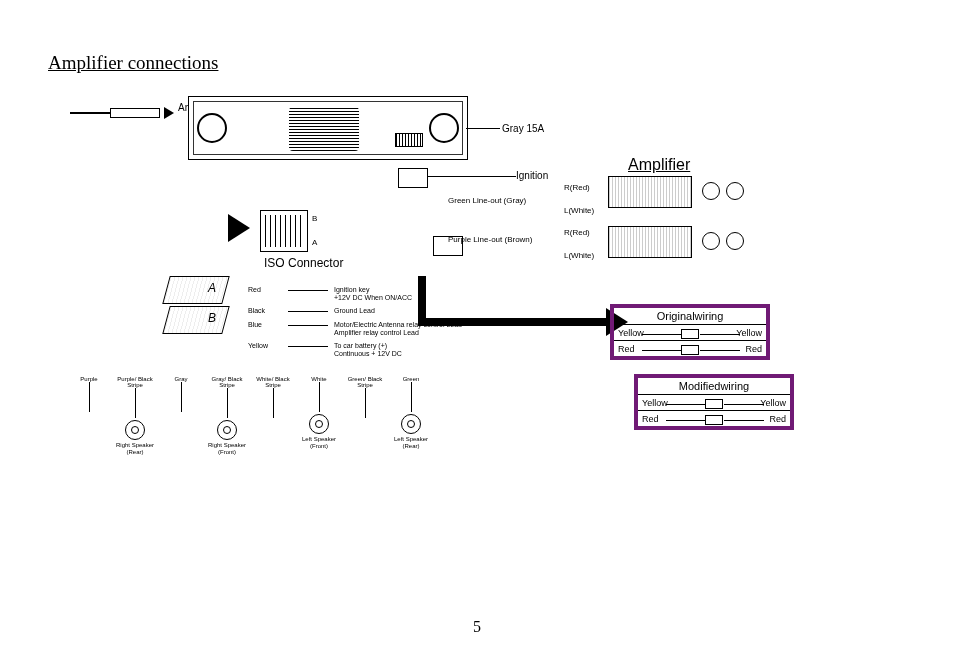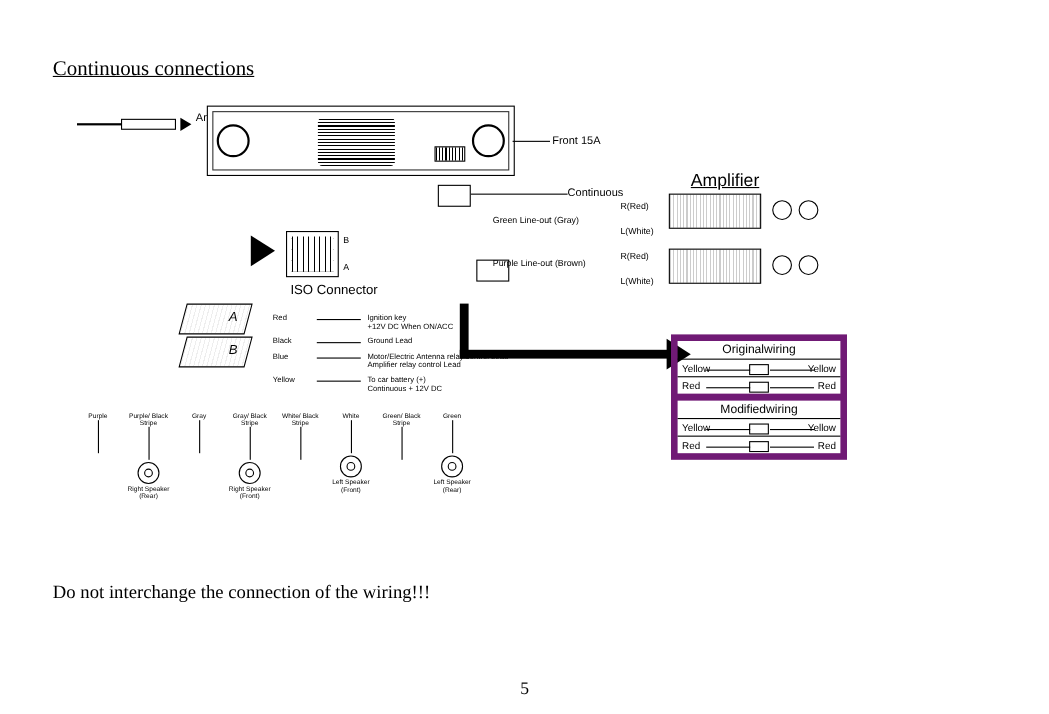--- a/index.html
+++ b/index.html
@@ -192,25 +192,25 @@
     position:absolute; left:558px; top:222px;
     width:0; height:0;
     border-top:14px solid transparent;
     border-bottom:14px solid transparent;
     border-left:22px solid #000;
   }
 
   
   .wiring-box {
     position:absolute; left:562px; width:160px;
-    border:6px solid #701a75;
+    border:4px solid #701a75;
     font-size:9px;
   }
   .wiring-orig { top:218px; }
-  .wiring-mod  { top:272px; }
+  .wiring-mod  { top:288px;margin-left:24px; }
   .wiring-title { text-align:center; padding:2px 0; font-size:11px; }
   .wiring-row {
     display:flex; justify-content:space-between; align-items:center;
     border-top:1px solid #000; padding:1px 4px; position:relative; height:16px;
   }
   .wiring-row .mid {
     position:absolute; left:50%; top:4px; transform:translateX(-50%);
     width:18px; height:10px; border:1px solid #000;
   }
   .wiring-row .mid::before, .wiring-row .mid::after{
@@ -225,45 +225,45 @@
   }
   .page-number {
     position:absolute; left:0; width:954px; top:618px; text-align:center;
     font-family:"Times New Roman", serif; font-size:16px;
   }
 </style>
 </head>
 <body>
 
 <div class="page">
-  <div class="title">Continuous connections</div>
+  <div class="title">Amplifier connections</div>
 
   <div class="diagram-area">
 
     <div class="antenna">
       <div class="antenna-rod"></div>
       <div class="antenna-jack"></div>
       <div class="antenna-arrow"></div>
     </div>
     <div class="label antenna-label">Antenna</div>
 
     <div class="headunit">
       <div class="headunit-inner"></div>
       <div class="headunit-knob-l"></div>
       <div class="headunit-knob-r"></div>
       <div class="headunit-vent"></div>
       <div class="headunit-socket"></div>
     </div>
 
     <div class="fuse-line"></div>
-    <div class="label fuse">Front 15A</div>
+    <div class="label fuse">Gray 15A</div>
 
     <div class="connector-body"></div>
     <div class="conn-line"></div>
-    <div class="label connector">Continuous</div>
+    <div class="label connector">Ignition</div>
     <div class="connector-body2"></div>
 
     <div class="label rear-lineout">Green Line-out (Gray)</div>
     <div class="label front-lineout">Purple Line-out (Brown)</div>
     <div class="label r-red-1">R(Red)</div>
     <div class="label l-white-1">L(White)</div>
     <div class="label r-red-2">R(Red)</div>
     <div class="label l-white-2">L(White)</div>
 
     <div class="label amp-label">Amplifier</div>
@@ -393,16 +393,15 @@
         <span>Red</span>
         <div class="mid"></div>
         <span>Red</span>
       </div>
     </div>
 
   </div>
 </div>
 
 <div class="bottom-text">
-  <div>Do not interchange the connection of the wiring!!!</div>
 </div>
 
 <div class="page-number">5</div>
 
 </body></html>

